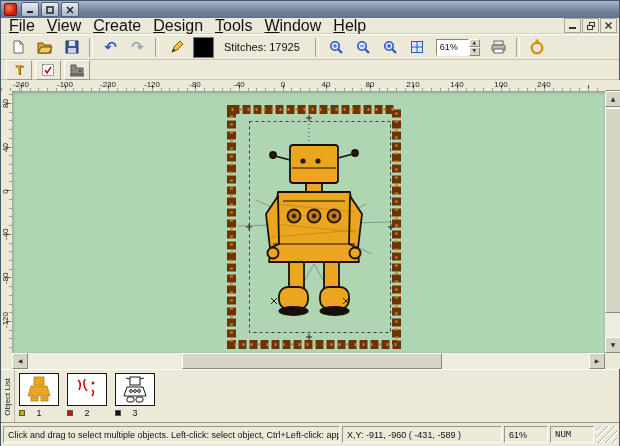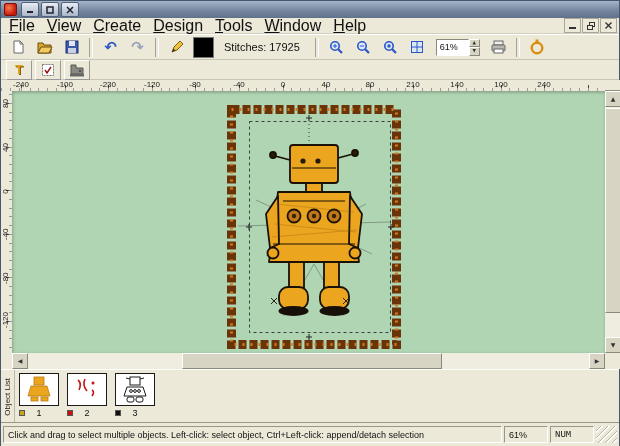--- a/index.html
+++ b/index.html
@@ -417,18 +417,19 @@
           <rect x="20" y="23" width="7" height="5" rx="2"></rect>
         </svg>
       </div>
       <span class="chip" style="background: rgb(17, 17, 17);"></span>
       <span class="thumb-num">3</span>
     </div>
   </div>
 
   <div class="statusbar">
     <span class="sb sb-help">Click and drag to select multiple objects. Left-click: select object, Ctrl+Left-click: append/detach selection</span>
+    <span class="sb sb-coords">X,Y: -911, -960  ( -431, -589 )</span>
     <span class="sb sb-zoom">61%</span>
     <span class="sb sb-num">NUM</span>
     <span class="sb grip"></span>
   </div>
 
 </div>
 
 </body></html>

